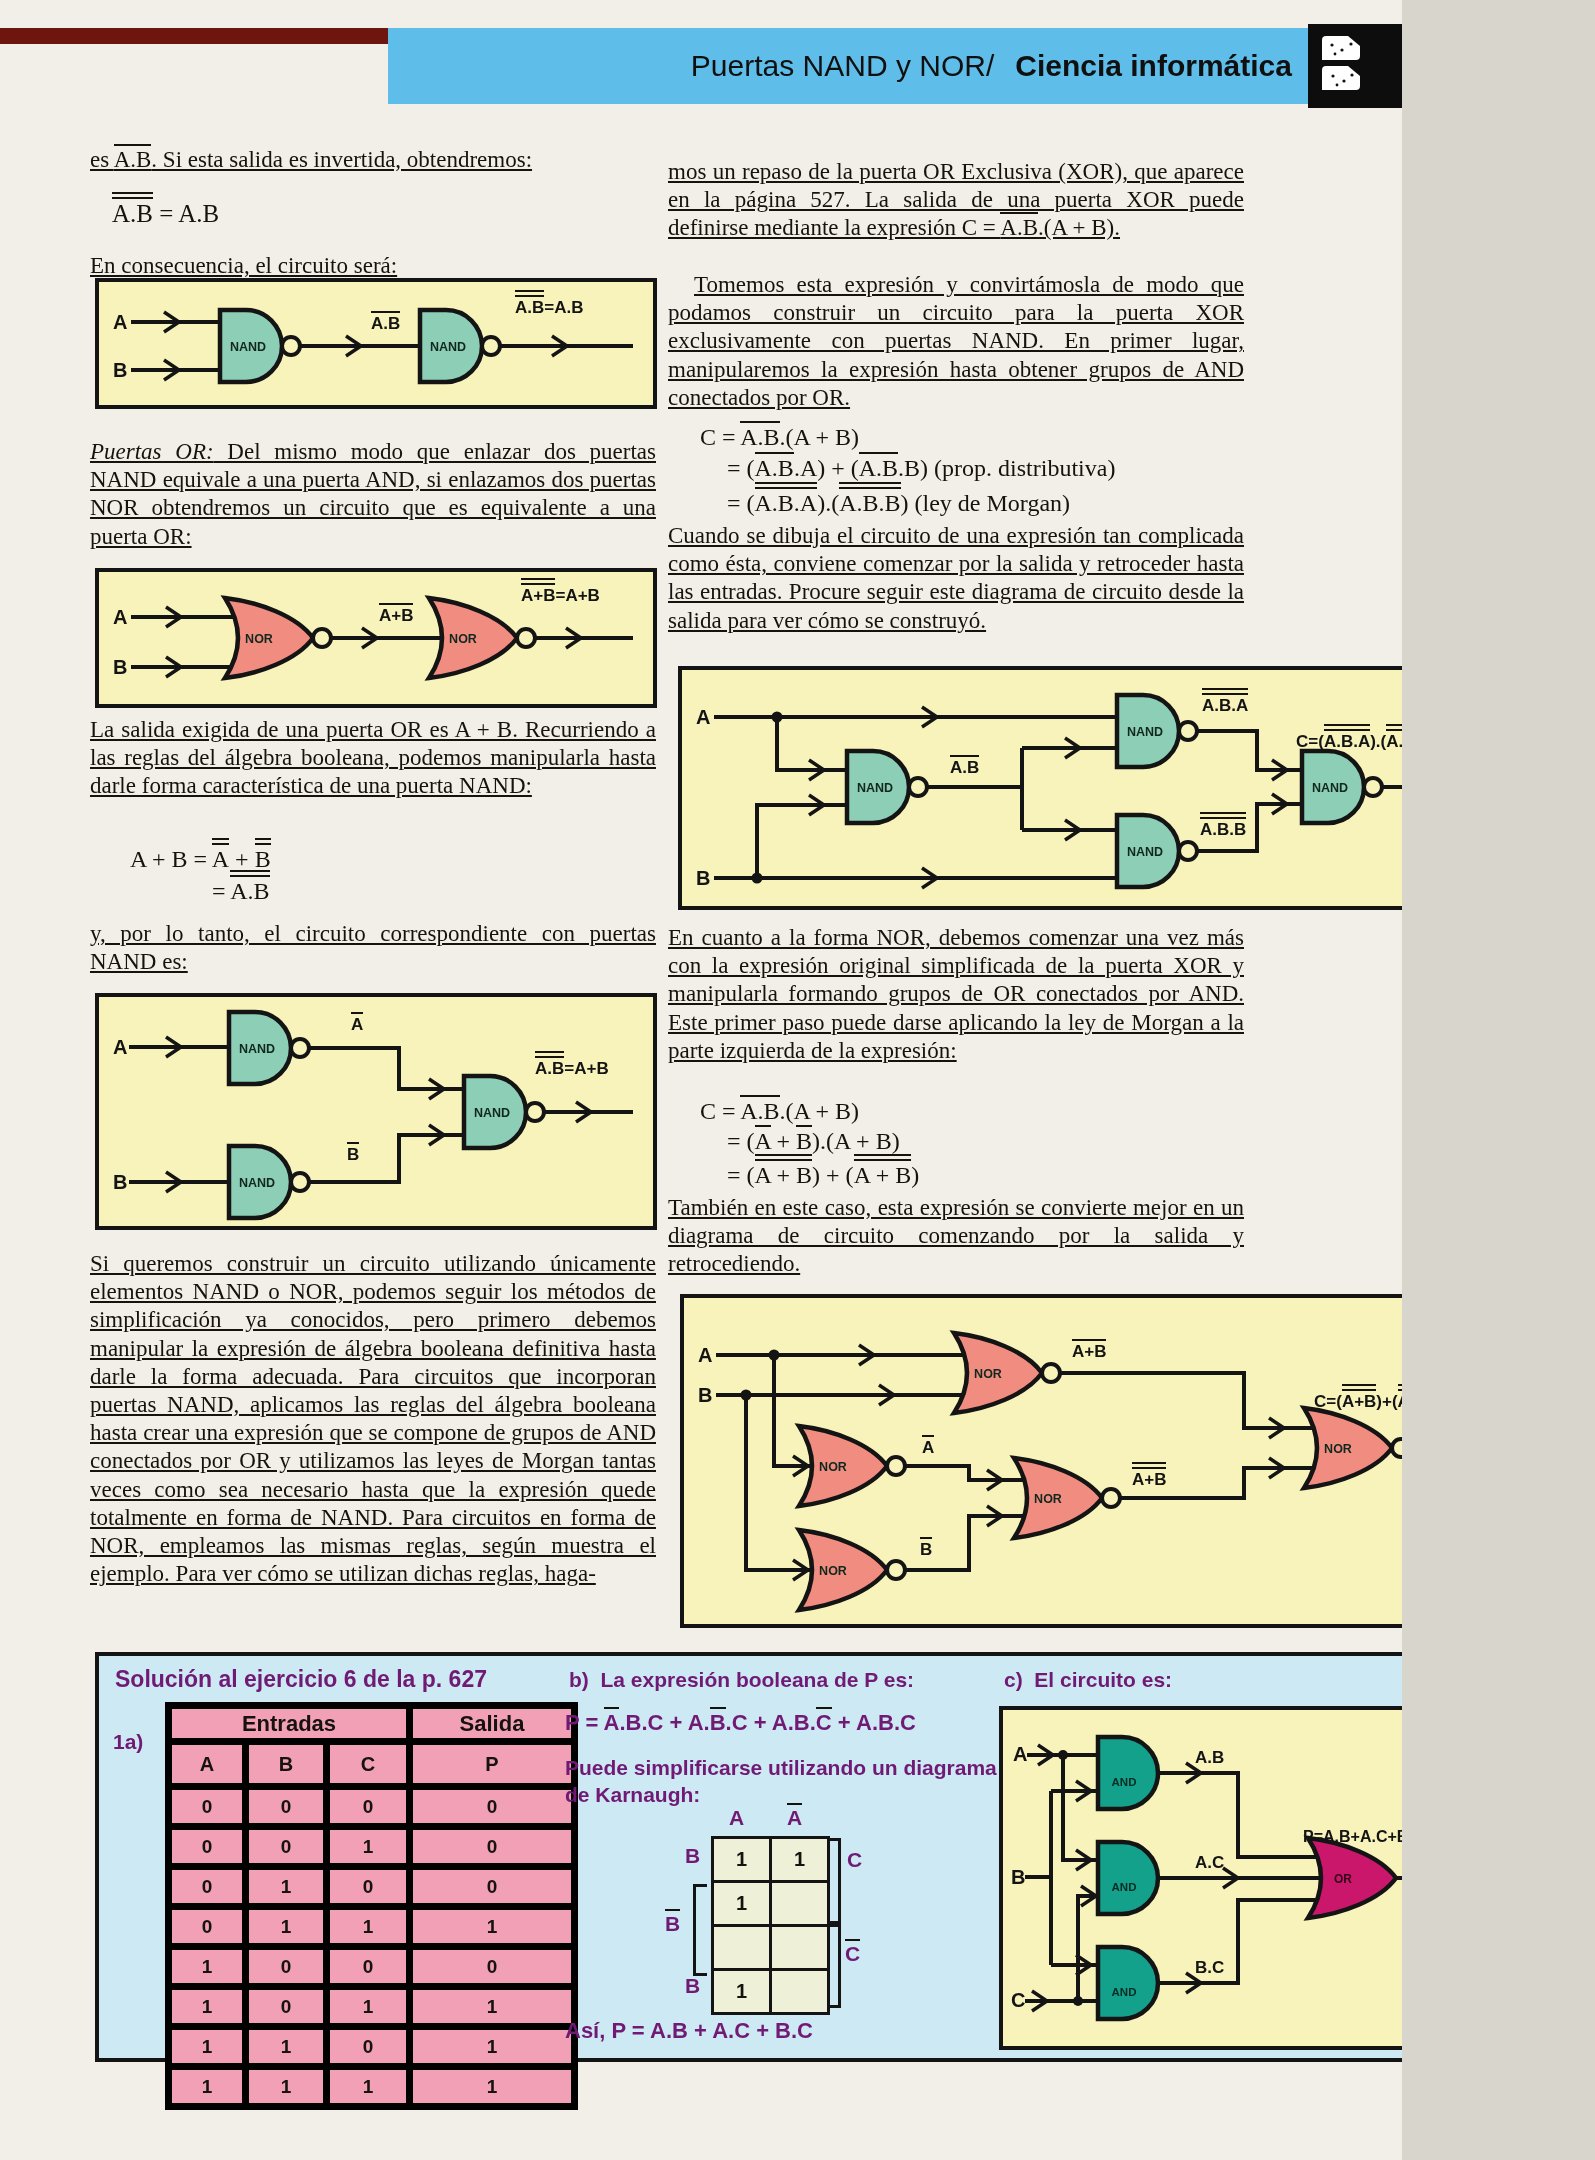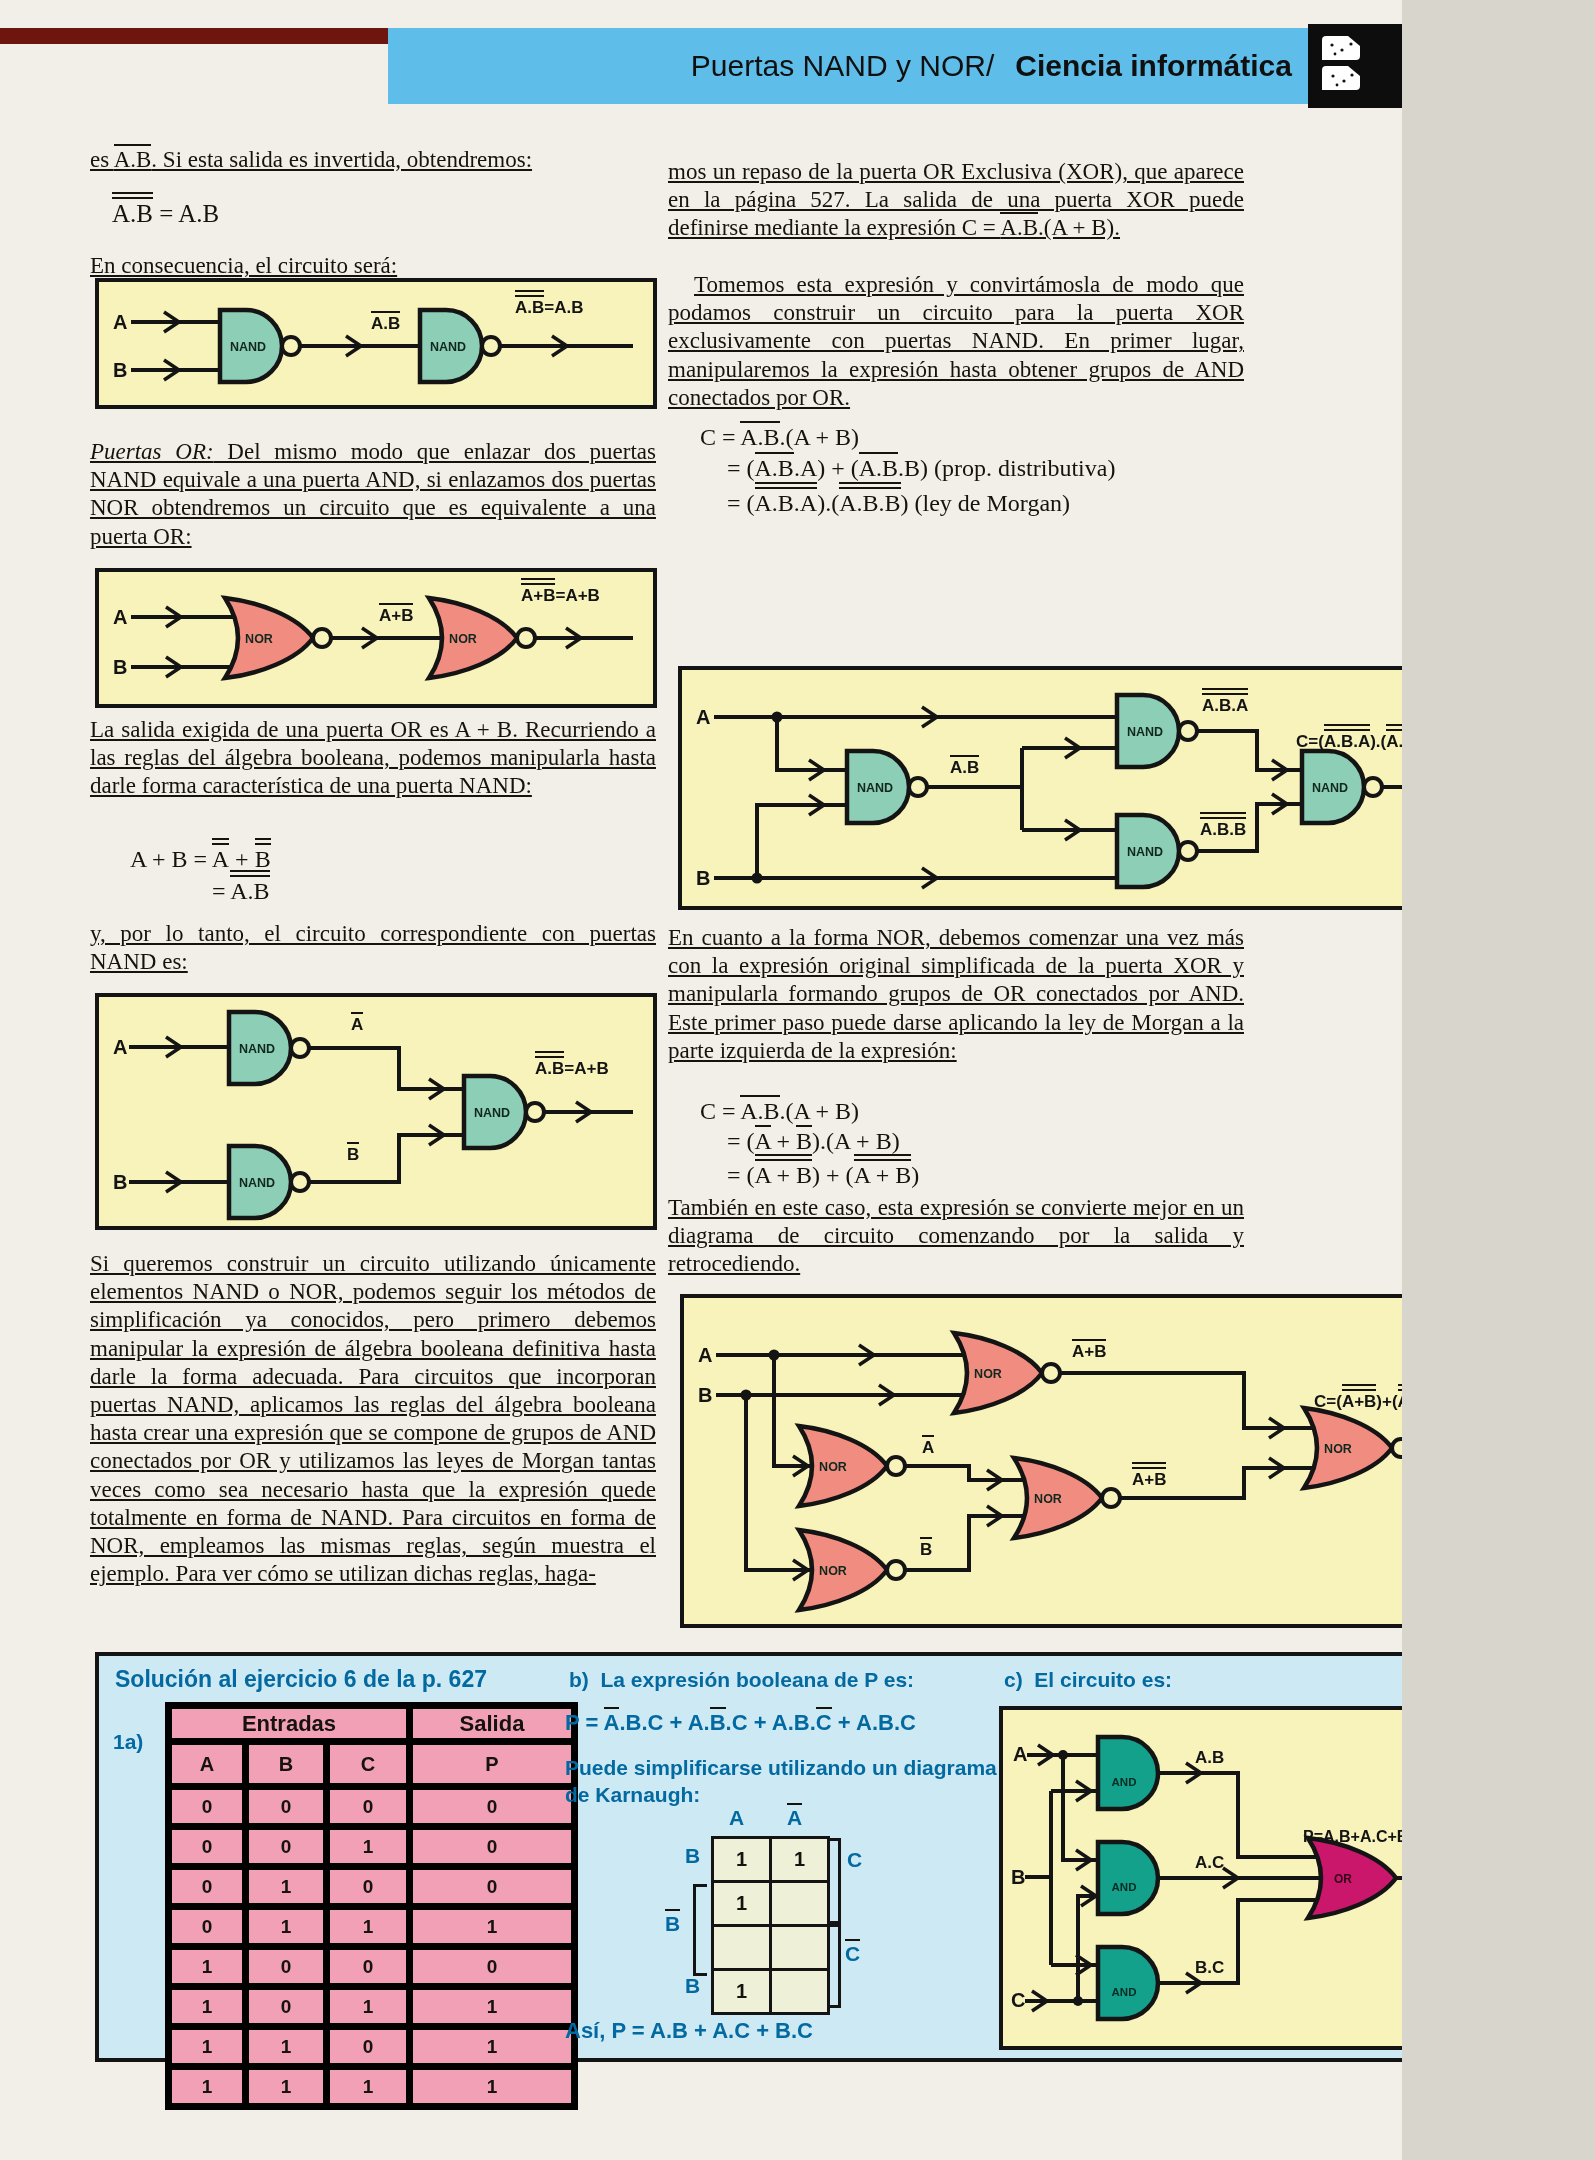--- a/index.html
+++ b/index.html
@@ -37,21 +37,21 @@
   .gnor{fill:#f18d80;stroke:#141414;stroke-width:4.5;}
   .gand{fill:#13a18b;stroke:#141414;stroke-width:4.5;}
   .gor{fill:#cb176b;stroke:#141414;stroke-width:4.5;}
   .gtxt{font-family:"Liberation Sans",sans-serif;font-weight:bold;font-size:12.5px;fill:#12281e;}
   .gtxt2{font-family:"Liberation Sans",sans-serif;font-weight:bold;font-size:11.5px;fill:#062c24;}
   .gtxtor{font-family:"Liberation Sans",sans-serif;font-weight:bold;font-size:12px;fill:#33021a;}
   .itxt{font-family:"Liberation Sans",sans-serif;font-weight:bold;font-size:20px;fill:#141414;}
   
   .sol-box{position:absolute;left:95px;top:1652px;width:1448px;height:410px;background:#cde9f3;
            border:4.5px solid #141414;box-sizing:border-box;font-family:"Liberation Sans",sans-serif;}
-  .sol-abs{position:absolute;white-space:nowrap;font-weight:bold;color:#0369a1;}
+  .sol-abs{position:absolute;white-space:nowrap;font-weight:bold;color:#701a75;}
   .sol-title{font-size:23px;}
   .sol-text{font-size:21px;}
   .sol-note{white-space:normal;width:440px;line-height:27px;}
   table.tt{border-collapse:collapse;background:#f2a0b6;font-weight:bold;border:4.5px solid #141414;}
   .tt th,.tt td{border:7px solid #000000;text-align:center;padding:0;}
   .tt .grp{font-size:22px;height:36px;}
   .tt .sub th{font-size:20px;height:38px;}
   .tt td{font-size:19px;height:33px;}
   table.kmap{border-collapse:collapse;border:3px solid #141414;}
   .kmap td{border:3px solid #141414;width:53px;height:39px;background:#eef0d8;
@@ -189,20 +189,21 @@
     </div>
   </div>
 
   <div class="para" style="left:90px;top:1250px">Si queremos construir un circuito utilizando únicamente elementos NAND o NOR, podemos seguir los métodos de simplificación ya conocidos, pero primero debemos manipular la expresión de álgebra booleana definitiva hasta darle la forma adecuada. Para circuitos que incorporan puertas NAND, aplicamos las reglas del álgebra booleana hasta crear una expresión que se compone de grupos de AND conectados por OR y utilizamos las leyes de Morgan tantas veces como sea necesario hasta que la expresión quede totalmente en forma de NAND. Para circuitos en forma de NOR, empleamos las mismas reglas, según muestra el ejemplo. Para ver cómo se utilizan dichas reglas, haga-</div>
 
   <div class="para rcol" style="top:158px"><span class="ol0">mos un repaso de la puerta OR Exclusiva (XOR), que aparece en la página 527. La salida de una puerta XOR puede definirse mediante la expresión C = </span><span class="ol1">A.B</span><span class="ol0">.(A + B).</span></div>
   <div class="para rcol indent" style="top:271px">Tomemos esta expresión y convirtámosla de modo que podamos construir un circuito para la puerta XOR exclusivamente con puertas NAND. En primer lugar, manipularemos la expresión hasta obtener grupos de AND conectados por OR.</div>
   <div class="formula" style="left:700px;top:424px"><span class="ol0">C = </span><span class="ol1">A.B</span><span class="ol0">.(A + B)</span></div>
   <div class="formula" style="left:727px;top:455px"><span class="ol0">= (</span><span class="ol1">A.B</span><span class="ol0">.A) + (</span><span class="ol1">A.B</span><span class="ol0">.B) (prop. distributiva)</span></div>
   <div class="formula" style="left:727px;top:490px"><span class="ol0">= (</span><span class="ol2">A.B.A</span><span class="ol0">).(</span><span class="ol2">A.B.B</span><span class="ol0">) (ley de Morgan)</span></div>
+  <div class="para rcol" style="top:522px">Cuando se dibuja el circuito de una expresión tan complicada como ésta, conviene comenzar por la salida y retroceder hasta las entradas. Procure seguir este diagrama de circuito desde la salida para ver cómo se construyó.</div>
 
   <div class="ybox" style="left:678px;top:666px;width:858px;height:244px">
     <div class="circuit">
       <svg width="850" height="236" viewBox="0 0 850 236">
         <text class="itxt" x="14" y="54">A</text>
         <text class="itxt" x="14" y="215">B</text>
         <path class="wire" d="M32,47 H435"></path>
           <use href="#chev" class="chev" transform="translate(255,47)"></use>
         <circle class="dot" cx="95" cy="47" r="5.5"></circle>
         <path class="wire" d="M95,47 V100 H165"></path>

